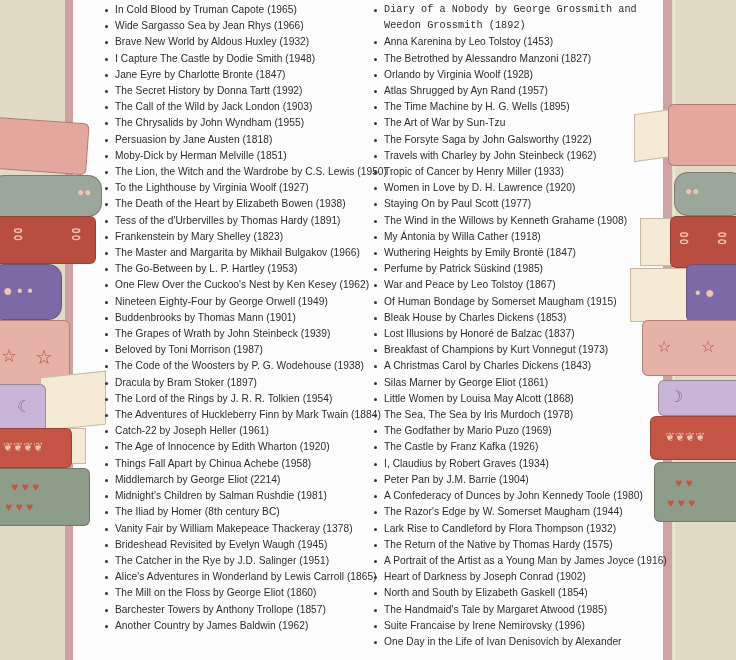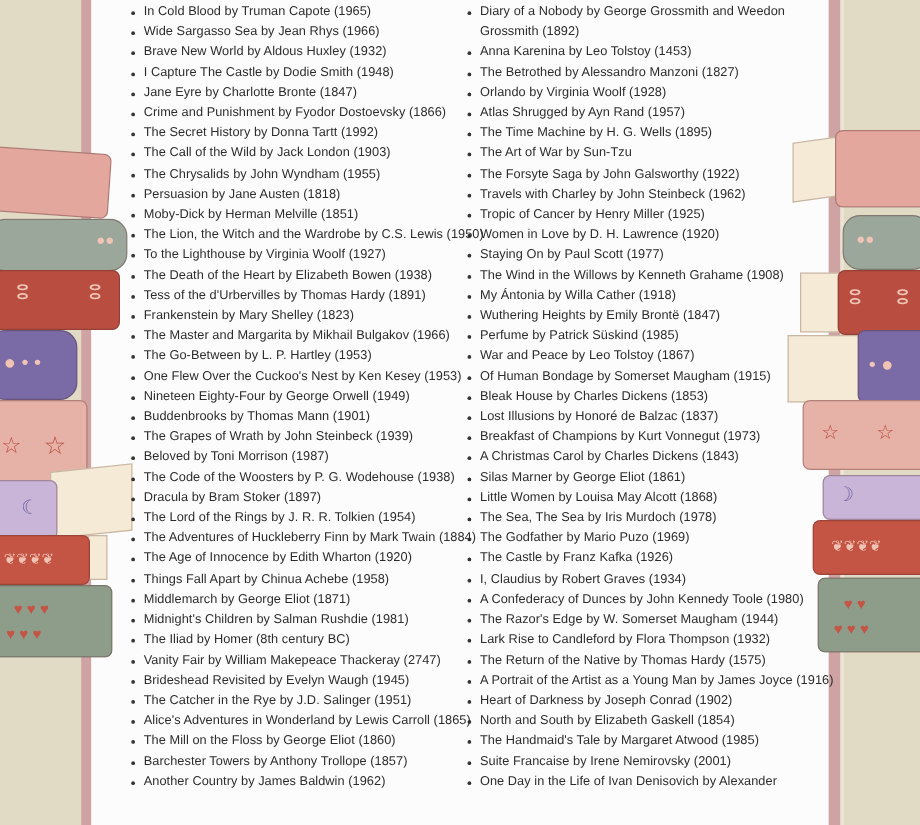--- a/index.html
+++ b/index.html
@@ -20,21 +20,21 @@
   .col.right { left:373px; width:280px; }
   .col li {
     position:relative; padding-left:11px;
     font-size:10.2px; line-height:16.2px; color:#2c2c2c; white-space:nowrap;
     letter-spacing:0.05px;
   }
   .col li::before {
     content:""; position:absolute; left:1px; top:7px; width:3px; height:3px;
     background:#333; border-radius:50%;
   }
-  .col li.wrap { white-space:normal; }
+  .col li.wrap { white-space:normal;font-family:Liberation Mono, monospace; }
   .stack { position:absolute; }
   .book { position:absolute; border-radius:6px; border:1.5px solid rgba(80,40,40,0.35); box-sizing:border-box; }
   .pages { position:absolute; background:#f4ead6; border:1px solid rgba(120,90,70,0.35); box-sizing:border-box; }
   .deco { position:absolute; color:#f0c4b4; font-size:16px; line-height:1; }
 </style>
 </head>
 <body>
 
 <div class="strip left"></div>
 <div class="panel"></div>
@@ -100,88 +100,89 @@
     <span class="deco" style="left:12px;top:34px;color:#c45443;font-size:12px;">♥ ♥ ♥</span>
   </div>
 </div>
 
 <ul class="col left">
   <li>In Cold Blood by Truman Capote (1965)</li>
   <li>Wide Sargasso Sea by Jean Rhys (1966)</li>
   <li>Brave New World by Aldous Huxley (1932)</li>
   <li>I Capture The Castle by Dodie Smith (1948)</li>
   <li>Jane Eyre by Charlotte Bronte (1847)</li>
-  <li>Crime and Punishment by Fyodor Dostoevsky (1866)</li>
   <li>The Secret History by Donna Tartt (1992)</li>
   <li>The Call of the Wild by Jack London (1903)</li>
   <li>The Chrysalids by John Wyndham (1955)</li>
   <li>Persuasion by Jane Austen (1818)</li>
   <li>Moby-Dick by Herman Melville (1851)</li>
   <li>The Lion, the Witch and the Wardrobe by C.S. Lewis (1950)</li>
   <li>To the Lighthouse by Virginia Woolf (1927)</li>
   <li>The Death of the Heart by Elizabeth Bowen (1938)</li>
   <li>Tess of the d'Urbervilles by Thomas Hardy (1891)</li>
   <li>Frankenstein by Mary Shelley (1823)</li>
   <li>The Master and Margarita by Mikhail Bulgakov (1966)</li>
   <li>The Go-Between by L. P. Hartley (1953)</li>
-  <li>One Flew Over the Cuckoo's Nest by Ken Kesey (1953)</li>
+  <li>One Flew Over the Cuckoo's Nest by Ken Kesey (1962)</li>
   <li>Nineteen Eighty-Four by George Orwell (1949)</li>
   <li>Buddenbrooks by Thomas Mann (1901)</li>
   <li>The Grapes of Wrath by John Steinbeck (1939)</li>
   <li>Beloved by Toni Morrison (1987)</li>
   <li>The Code of the Woosters by P. G. Wodehouse (1938)</li>
   <li>Dracula by Bram Stoker (1897)</li>
   <li>The Lord of the Rings by J. R. R. Tolkien (1954)</li>
   <li>The Adventures of Huckleberry Finn by Mark Twain (1884)</li>
+  <li>Catch-22 by Joseph Heller (1961)</li>
   <li>The Age of Innocence by Edith Wharton (1920)</li>
   <li>Things Fall Apart by Chinua Achebe (1958)</li>
-  <li>Middlemarch by George Eliot (1871)</li>
+  <li>Middlemarch by George Eliot (2214)</li>
   <li>Midnight's Children by Salman Rushdie (1981)</li>
   <li>The Iliad by Homer (8th century BC)</li>
-  <li>Vanity Fair by William Makepeace Thackeray (2747)</li>
+  <li>Vanity Fair by William Makepeace Thackeray (1378)</li>
   <li>Brideshead Revisited by Evelyn Waugh (1945)</li>
   <li>The Catcher in the Rye by J.D. Salinger (1951)</li>
   <li>Alice's Adventures in Wonderland by Lewis Carroll (1865)</li>
   <li>The Mill on the Floss by George Eliot (1860)</li>
   <li>Barchester Towers by Anthony Trollope (1857)</li>
   <li>Another Country by James Baldwin (1962)</li>
 </ul>
 
 <ul class="col right">
   <li class="wrap">Diary of a Nobody by George Grossmith and Weedon Grossmith (1892)</li>
   <li>Anna Karenina by Leo Tolstoy (1453)</li>
   <li>The Betrothed by Alessandro Manzoni (1827)</li>
   <li>Orlando by Virginia Woolf (1928)</li>
   <li>Atlas Shrugged by Ayn Rand (1957)</li>
   <li>The Time Machine by H. G. Wells (1895)</li>
   <li>The Art of War by Sun-Tzu</li>
   <li>The Forsyte Saga by John Galsworthy (1922)</li>
   <li>Travels with Charley by John Steinbeck (1962)</li>
-  <li>Tropic of Cancer by Henry Miller (1925)</li>
+  <li>Tropic of Cancer by Henry Miller (1933)</li>
   <li>Women in Love by D. H. Lawrence (1920)</li>
   <li>Staying On by Paul Scott (1977)</li>
   <li>The Wind in the Willows by Kenneth Grahame (1908)</li>
   <li>My Ántonia by Willa Cather (1918)</li>
   <li>Wuthering Heights by Emily Brontë (1847)</li>
   <li>Perfume by Patrick Süskind (1985)</li>
   <li>War and Peace by Leo Tolstoy (1867)</li>
   <li>Of Human Bondage by Somerset Maugham (1915)</li>
   <li>Bleak House by Charles Dickens (1853)</li>
   <li>Lost Illusions by Honoré de Balzac (1837)</li>
   <li>Breakfast of Champions by Kurt Vonnegut (1973)</li>
   <li>A Christmas Carol by Charles Dickens (1843)</li>
   <li>Silas Marner by George Eliot (1861)</li>
   <li>Little Women by Louisa May Alcott (1868)</li>
   <li>The Sea, The Sea by Iris Murdoch (1978)</li>
   <li>The Godfather by Mario Puzo (1969)</li>
   <li>The Castle by Franz Kafka (1926)</li>
   <li>I, Claudius by Robert Graves (1934)</li>
+  <li>Peter Pan by J.M. Barrie (1904)</li>
   <li>A Confederacy of Dunces by John Kennedy Toole (1980)</li>
   <li>The Razor's Edge by W. Somerset Maugham (1944)</li>
   <li>Lark Rise to Candleford by Flora Thompson (1932)</li>
   <li>The Return of the Native by Thomas Hardy (1575)</li>
   <li>A Portrait of the Artist as a Young Man by James Joyce (1916)</li>
   <li>Heart of Darkness by Joseph Conrad (1902)</li>
   <li>North and South by Elizabeth Gaskell (1854)</li>
   <li>The Handmaid's Tale by Margaret Atwood (1985)</li>
-  <li>Suite Francaise by Irene Nemirovsky (2001)</li>
+  <li>Suite Francaise by Irene Nemirovsky (1996)</li>
   <li>One Day in the Life of Ivan Denisovich by Alexander</li>
 </ul>
 
 </body></html>

